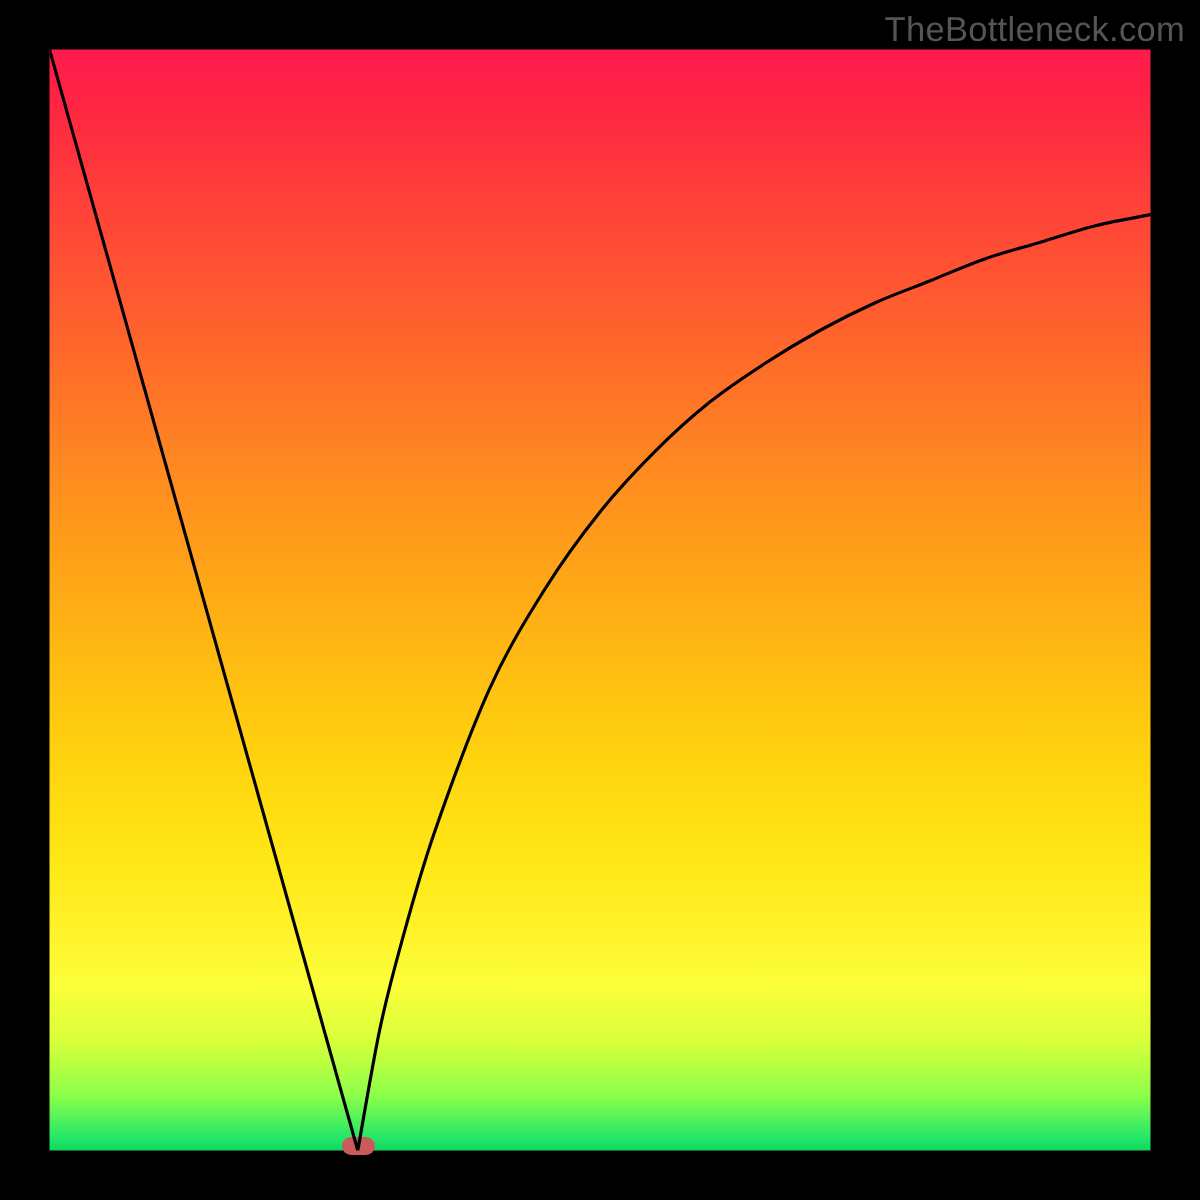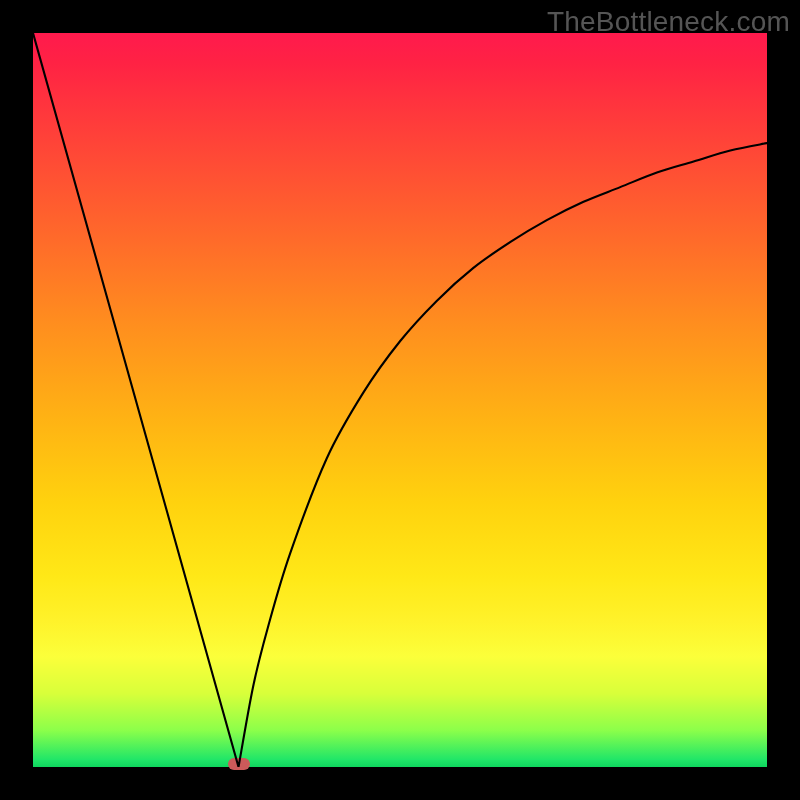--- a/index.html
+++ b/index.html
@@ -15,21 +15,21 @@
     position: relative;
     width: 800px;
     height: 800px;
     background: #000;
   }
   .attribution {
     position: absolute;
     top: 6px;
     right: 10px;
     color: #555;
-    font-size: 28px;
+    font-size: 23px;
     font-weight: 500;
     letter-spacing: 0.2px;
     z-index: 20;
   }
   .plot {
     position: absolute;
     left: 33px;
     top: 33px;
     width: 734px;
     height: 734px;

